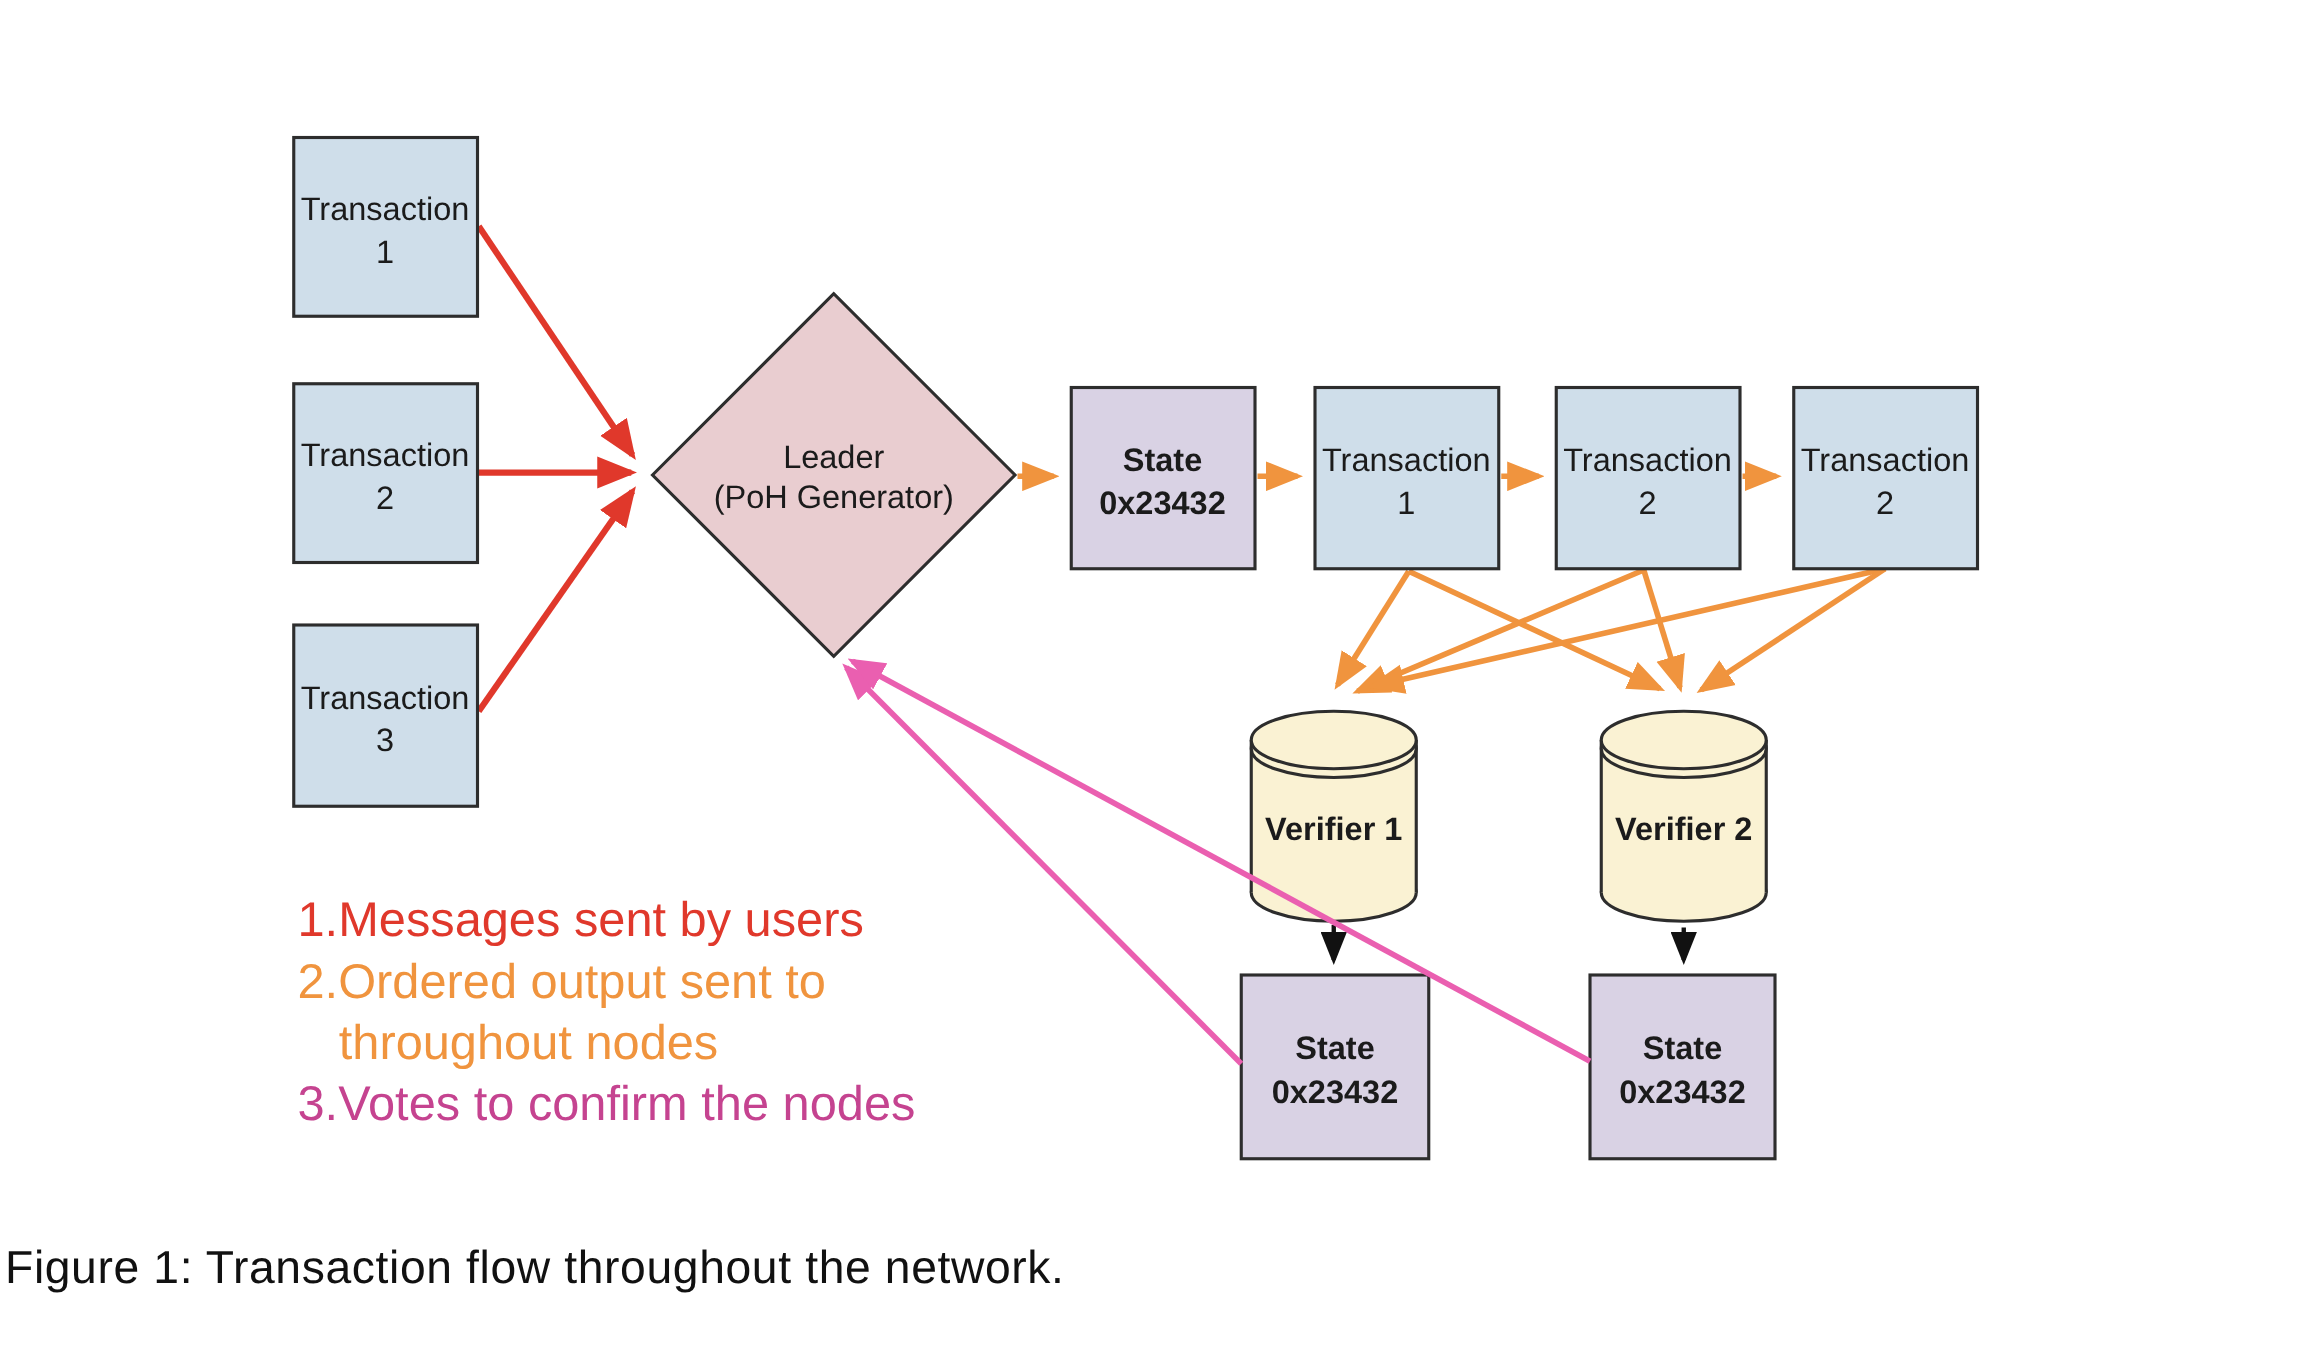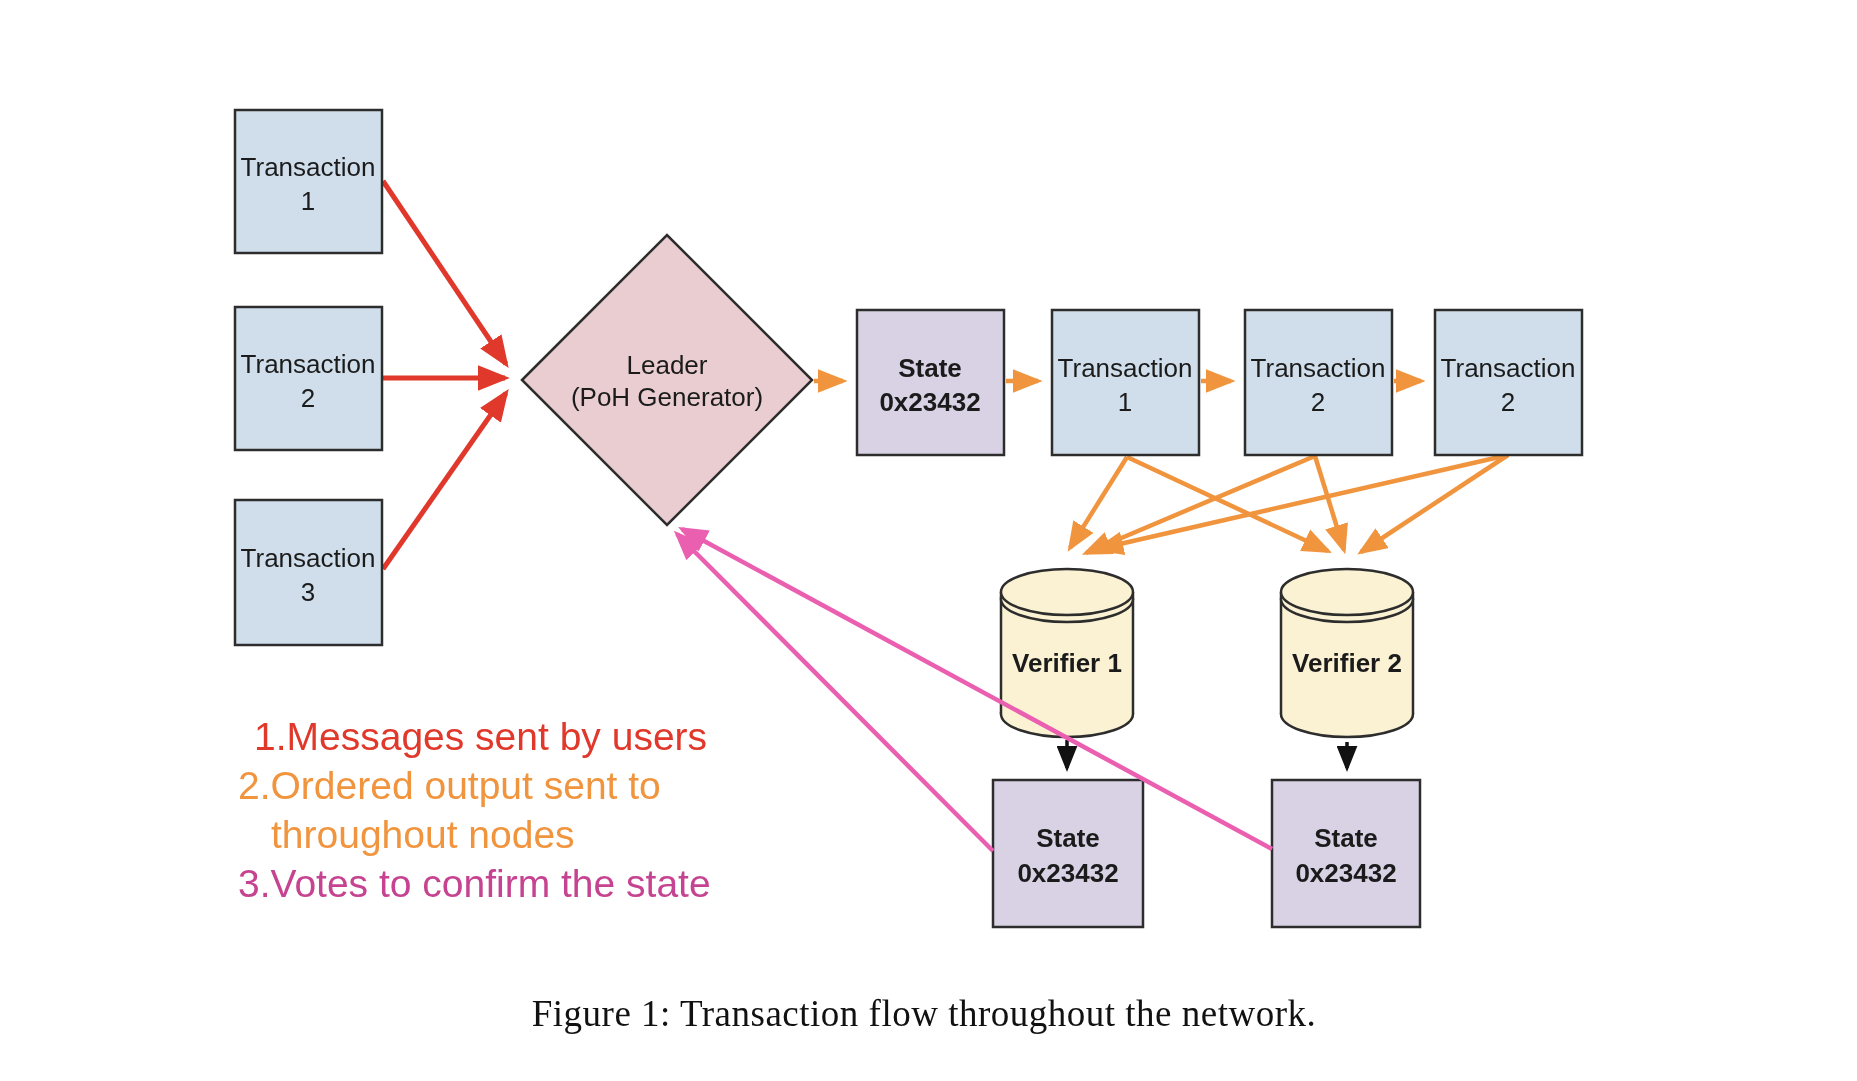--- a/index.html
+++ b/index.html
@@ -26,27 +26,27 @@
   .line-black{stroke:#111111;stroke-width:3.5;fill:none;}
   .mk-red{fill:var(--red_arrow,#e0382b);}
   .mk-orange{fill:var(--orange_arrow,#f0943e);}
   .mk-pink{fill:var(--pink_arrow,#ea5fb0);}
   .mk-black{fill:#111111;}
 
   
   .legend{position:absolute;left:238px;top:712px;font-size:39px;line-height:49px;
           font-family:"Liberation Sans",sans-serif;}
   .legend-row{padding-left:33px;text-indent:-33px;max-width:545px;}
-  .legend-red{color:var(--red_arrow,#e0382b);margin-left:16px;}
+  .legend-red{color:var(--red_arrow,#e0382b);}
   .legend-orange{color:var(--orange_arrow,#f0943e);}
   .legend-magenta{color:var(--legend_magenta,#c54390);}
 
   
-  .caption{position:absolute;left:16px;top:992px;width:1816px;text-align:center;
-           font-family:Liberation Serif, serif;font-size:37px;line-height:44px;
+  .caption{position:absolute;left:4px;top:992px;width:1816px;
+           font-family:Liberation Sans, sans-serif;font-size:37px;line-height:44px;
            color:#111111;letter-spacing:0.5px;}
 </style>
 </head>
 <body>
 
 <div class="canvas">
 
   <svg width="1857" height="1081" viewBox="0 0 1857 1081">
     <defs>
       <marker id="arr-red" viewBox="0 0 10 8" markerWidth="6.4" markerHeight="5.2" refX="8.5" refY="4" orient="auto" markerUnits="strokeWidth">
@@ -156,18 +156,18 @@
       <text class="node-text-bold" x="1346" y="882">0x23432</text>
     </g>
 
     <line class="line-pink" x1="993" y1="851" x2="677" y2="534" marker-end="url(#arr-pink)"></line>
     <line class="line-pink" x1="1272" y1="849" x2="682" y2="529" marker-end="url(#arr-pink)"></line>
   </svg>
 
   <div class="legend">
     <div class="legend-row legend-red"><span>1.</span><span>Messages sent by users</span></div>
     <div class="legend-row legend-orange"><span>2.</span><span>Ordered output sent to throughout nodes</span></div>
-    <div class="legend-row legend-magenta"><span>3.</span><span>Votes to confirm the state</span></div>
+    <div class="legend-row legend-magenta"><span>3.</span><span>Votes to confirm the nodes</span></div>
   </div>
 
   <div class="caption">Figure 1: Transaction flow throughout the network.</div>
 
 </div>
 
 </body></html>

